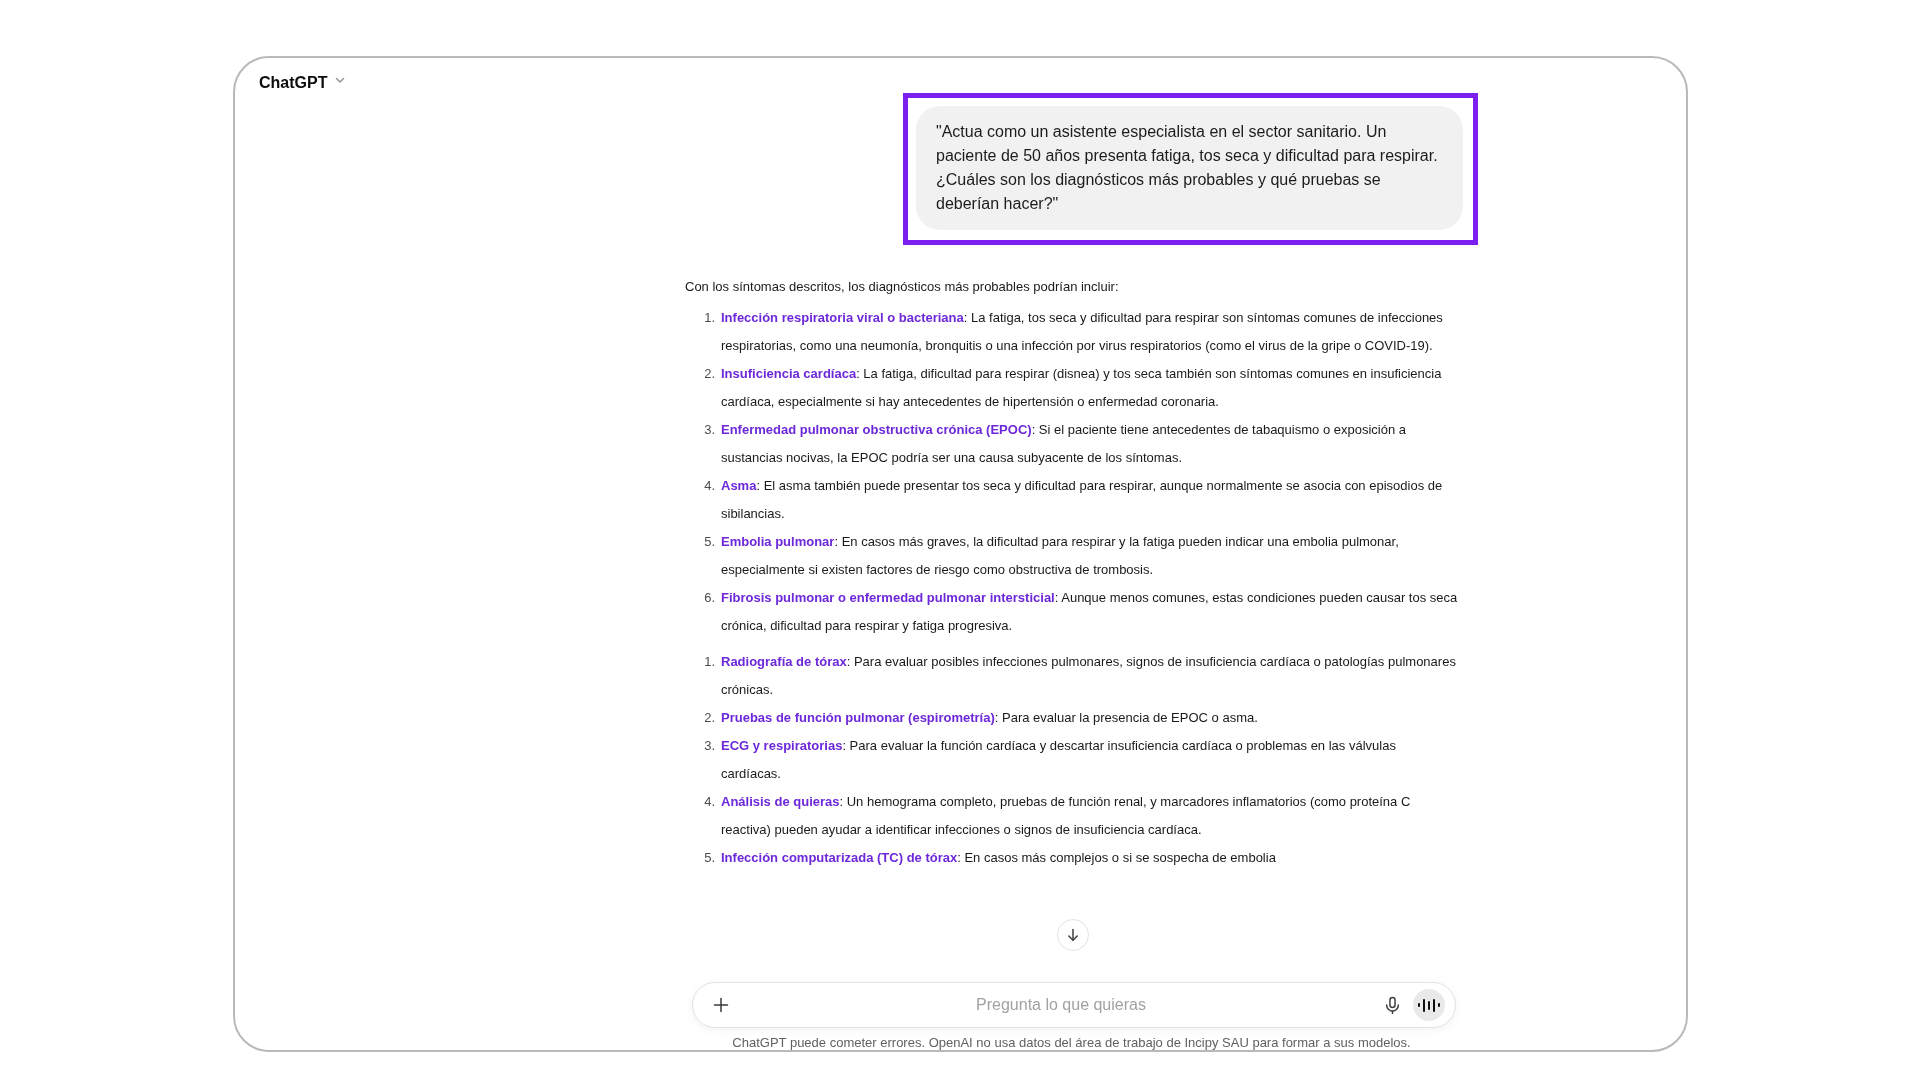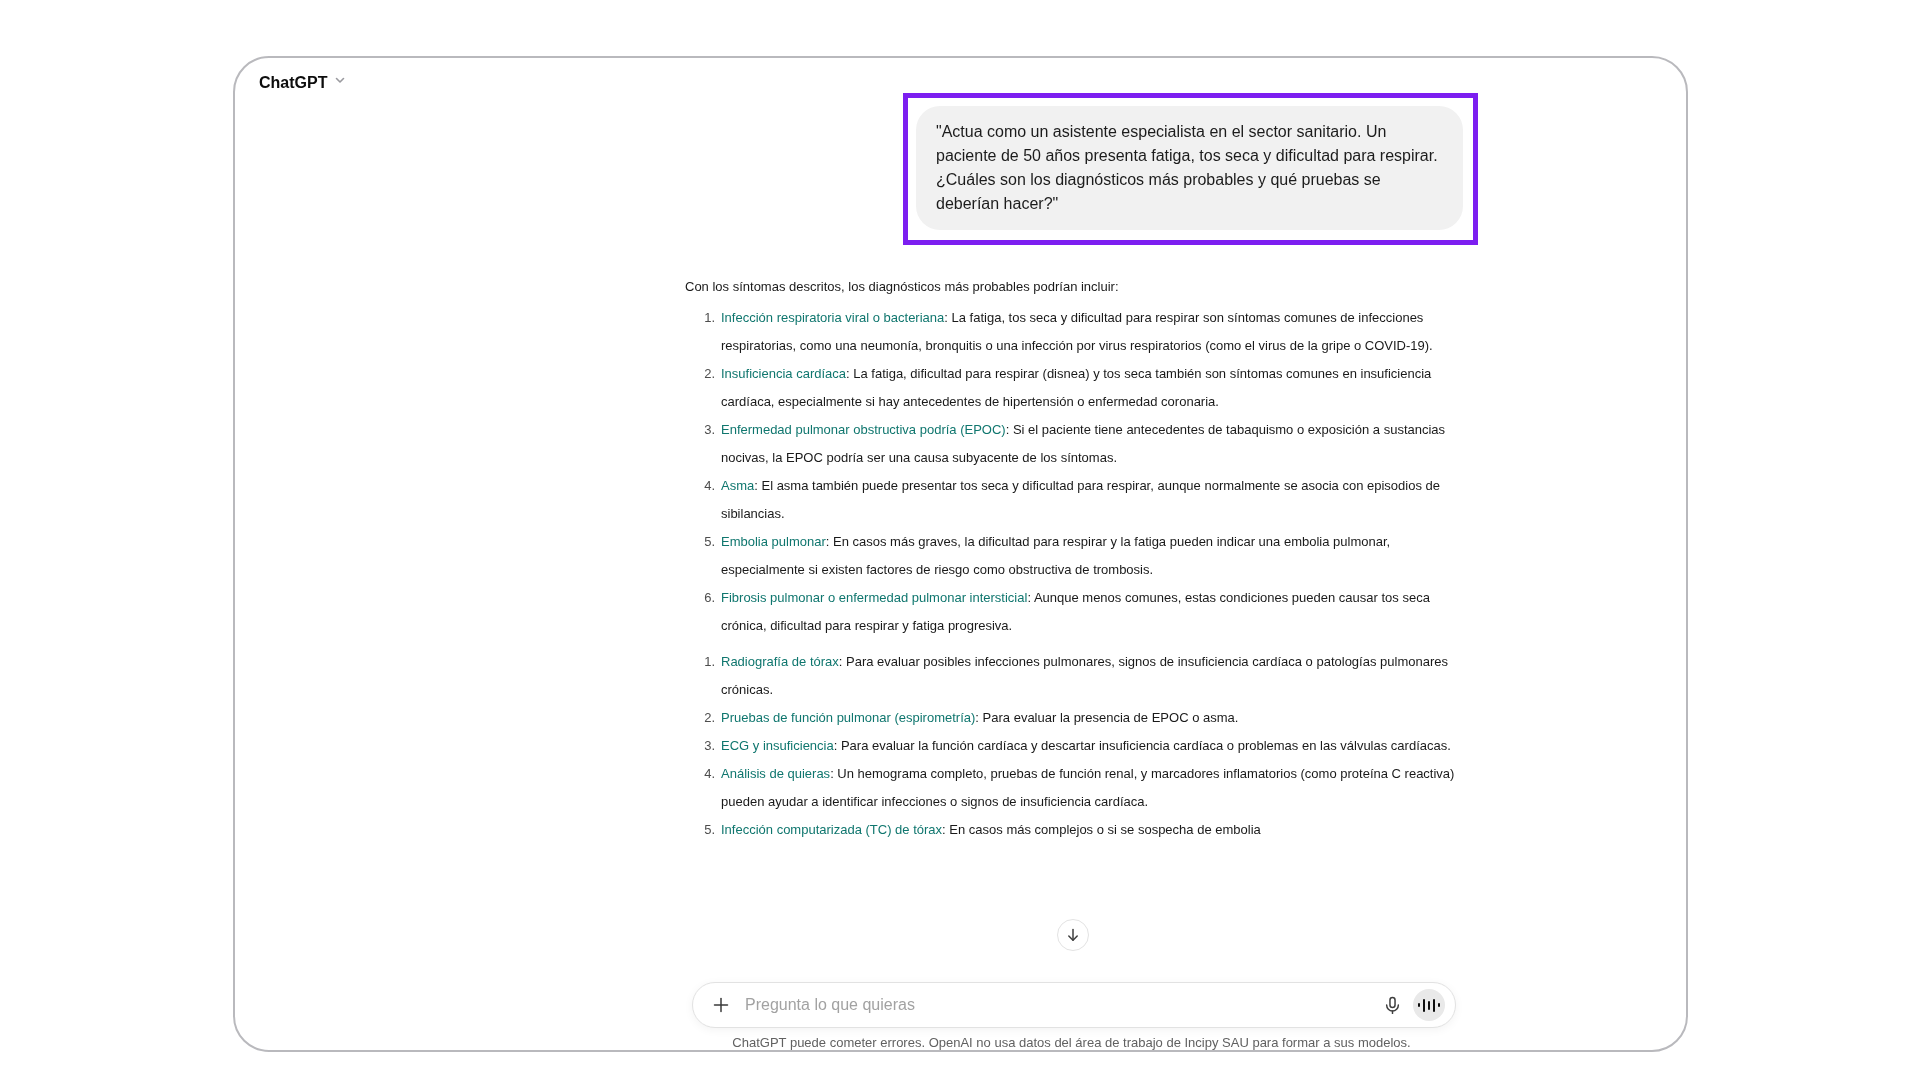--- a/index.html
+++ b/index.html
@@ -22,37 +22,37 @@
                  font-size:16px; line-height:24px; color:#1c1c1c; }
 
   
   .assistant { position:absolute; left:450px; top:215px; width:773px;
                font-size:13px; line-height:28px; color:#1a1a1a; }
   .assistant .intro { margin:0; }
   .assistant ol { list-style:none; margin:3px 0 0 0; padding:0 0 0 36px; }
   .assistant ol li { position:relative; }
   .assistant ol li .num { position:absolute; left:-30px; width:24px; text-align:right;
                           color:#4d4d4d; font-weight:500; }
-  .assistant .b { font-weight:400; color:#0f766e; }
+  .assistant .b { font-weight:700; color:#6d28d9; }
   .tests-heading { font-weight:700; color:#141414; margin-top:3px; }
   .assistant ol.tests { margin-top:8px; }
 
   
   .scroll-btn { position:absolute; left:822px; top:861px; width:32px; height:32px; border-radius:50%;
                 background:rgba(255,255,255,.92); border:1px solid #e3e3e3;
                 display:flex; align-items:center; justify-content:center; cursor:pointer; }
 
   
   .composer { position:absolute; left:457px; top:924px; width:764px; height:46px;
               background:#ffffff; border:1px solid #e2e2e2; border-radius:23px;
               box-shadow:0 2px 10px rgba(0,0,0,.05); display:flex; align-items:center; padding:0 10px 0 14px; }
   .plus-btn { width:28px; height:28px; border:none; background:transparent; display:flex;
               align-items:center; justify-content:center; cursor:pointer; }
   .composer input { flex:1; border:none; outline:none; background:transparent; margin-left:10px;
-                    font-size:16px; color:#0c4a6e; font-family:inherit; }
+                    font-size:16px; color:#0c4a6e; font-family:inherit;text-align:center; }
   .composer input::placeholder { color:#a2a2a2; }
   .mic-btn { width:30px; height:30px; border:none; background:transparent; display:flex;
              align-items:center; justify-content:center; cursor:pointer; margin-right:6px; }
   .voice-btn { width:32px; height:32px; border:none; border-radius:50%; background:#e9e9e9;
                display:flex; align-items:center; justify-content:center; cursor:pointer; }
   .voice-bars { display:flex; align-items:center; gap:2.5px; }
   .voice-bars i { width:2.6px; border-radius:2px; background:#0d0d0d; display:block; }
 
   
   .footer { position:absolute; left:450px; top:977px; width:773px; text-align:center;
@@ -77,31 +77,31 @@
       <span>"Actua como un asistente especialista en el sector sanitario. Un paciente de 50 años presenta fatiga, tos seca y dificultad para respirar. ¿Cuáles son los diagnósticos más probables y qué pruebas se deberían hacer?"</span>
     </div>
   </div>
 
   <div class="assistant">
     <p class="intro">Con los síntomas descritos, los diagnósticos más probables podrían incluir:</p>
 
     <ol>
       <li><span class="num">1.</span><span class="b">Infección respiratoria viral o bacteriana</span><span>: La fatiga, tos seca y dificultad para respirar son síntomas comunes de infecciones respiratorias, como una neumonía, bronquitis o una infección por virus respiratorios (como el virus de la gripe o COVID-19).</span></li>
       <li><span class="num">2.</span><span class="b">Insuficiencia cardíaca</span><span>: La fatiga, dificultad para respirar (disnea) y tos seca también son síntomas comunes en insuficiencia cardíaca, especialmente si hay antecedentes de hipertensión o enfermedad coronaria.</span></li>
-      <li><span class="num">3.</span><span class="b">Enfermedad pulmonar obstructiva podría (EPOC)</span><span>: Si el paciente tiene antecedentes de tabaquismo o exposición a sustancias nocivas, la EPOC podría ser una causa subyacente de los síntomas.</span></li>
+      <li><span class="num">3.</span><span class="b">Enfermedad pulmonar obstructiva crónica (EPOC)</span><span>: Si el paciente tiene antecedentes de tabaquismo o exposición a sustancias nocivas, la EPOC podría ser una causa subyacente de los síntomas.</span></li>
       <li><span class="num">4.</span><span class="b">Asma</span><span>: El asma también puede presentar tos seca y dificultad para respirar, aunque normalmente se asocia con episodios de sibilancias.</span></li>
       <li><span class="num">5.</span><span class="b">Embolia pulmonar</span><span>: En casos más graves, la dificultad para respirar y la fatiga pueden indicar una embolia pulmonar, especialmente si existen factores de riesgo como obstructiva de trombosis.</span></li>
       <li><span class="num">6.</span><span class="b">Fibrosis pulmonar o enfermedad pulmonar intersticial</span><span>: Aunque menos comunes, estas condiciones pueden causar tos seca crónica, dificultad para respirar y fatiga progresiva.</span></li>
     </ol>
 
 
     <ol class="tests">
       <li><span class="num">1.</span><span class="b">Radiografía de tórax</span><span>: Para evaluar posibles infecciones pulmonares, signos de insuficiencia cardíaca o patologías pulmonares crónicas.</span></li>
       <li><span class="num">2.</span><span class="b">Pruebas de función pulmonar (espirometría)</span><span>: Para evaluar la presencia de EPOC o asma.</span></li>
-      <li><span class="num">3.</span><span class="b">ECG y insuficiencia</span><span>: Para evaluar la función cardíaca y descartar insuficiencia cardíaca o problemas en las válvulas cardíacas.</span></li>
+      <li><span class="num">3.</span><span class="b">ECG y respiratorias</span><span>: Para evaluar la función cardíaca y descartar insuficiencia cardíaca o problemas en las válvulas cardíacas.</span></li>
       <li><span class="num">4.</span><span class="b">Análisis de quieras</span><span>: Un hemograma completo, pruebas de función renal, y marcadores inflamatorios (como proteína C reactiva) pueden ayudar a identificar infecciones o signos de insuficiencia cardíaca.</span></li>
       <li><span class="num">5.</span><span class="b">Infección computarizada (TC) de tórax</span><span>: En casos más complejos o si se sospecha de embolia</span></li>
     </ol>
   </div>
 
   <div class="scroll-btn">
     <span style="display:flex;">
       <svg width="16" height="16" viewBox="0 0 16 16" fill="none" stroke="#3f3f3f" stroke-width="1.5" stroke-linecap="round" stroke-linejoin="round">
           <path d="M8 2.5 V13"></path>
           <path d="M3.8 9 L8 13.2 L12.2 9"></path>

